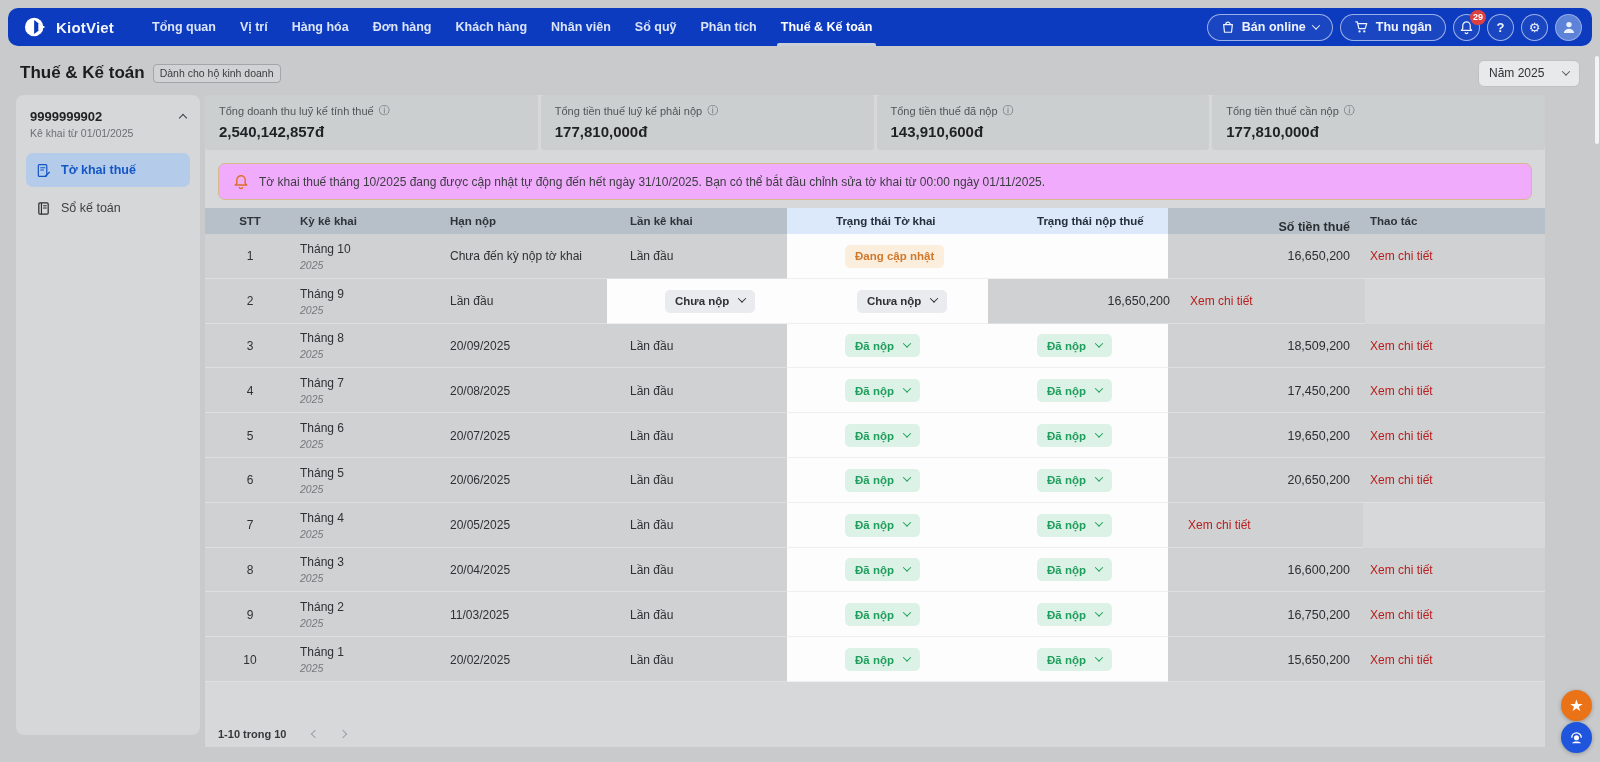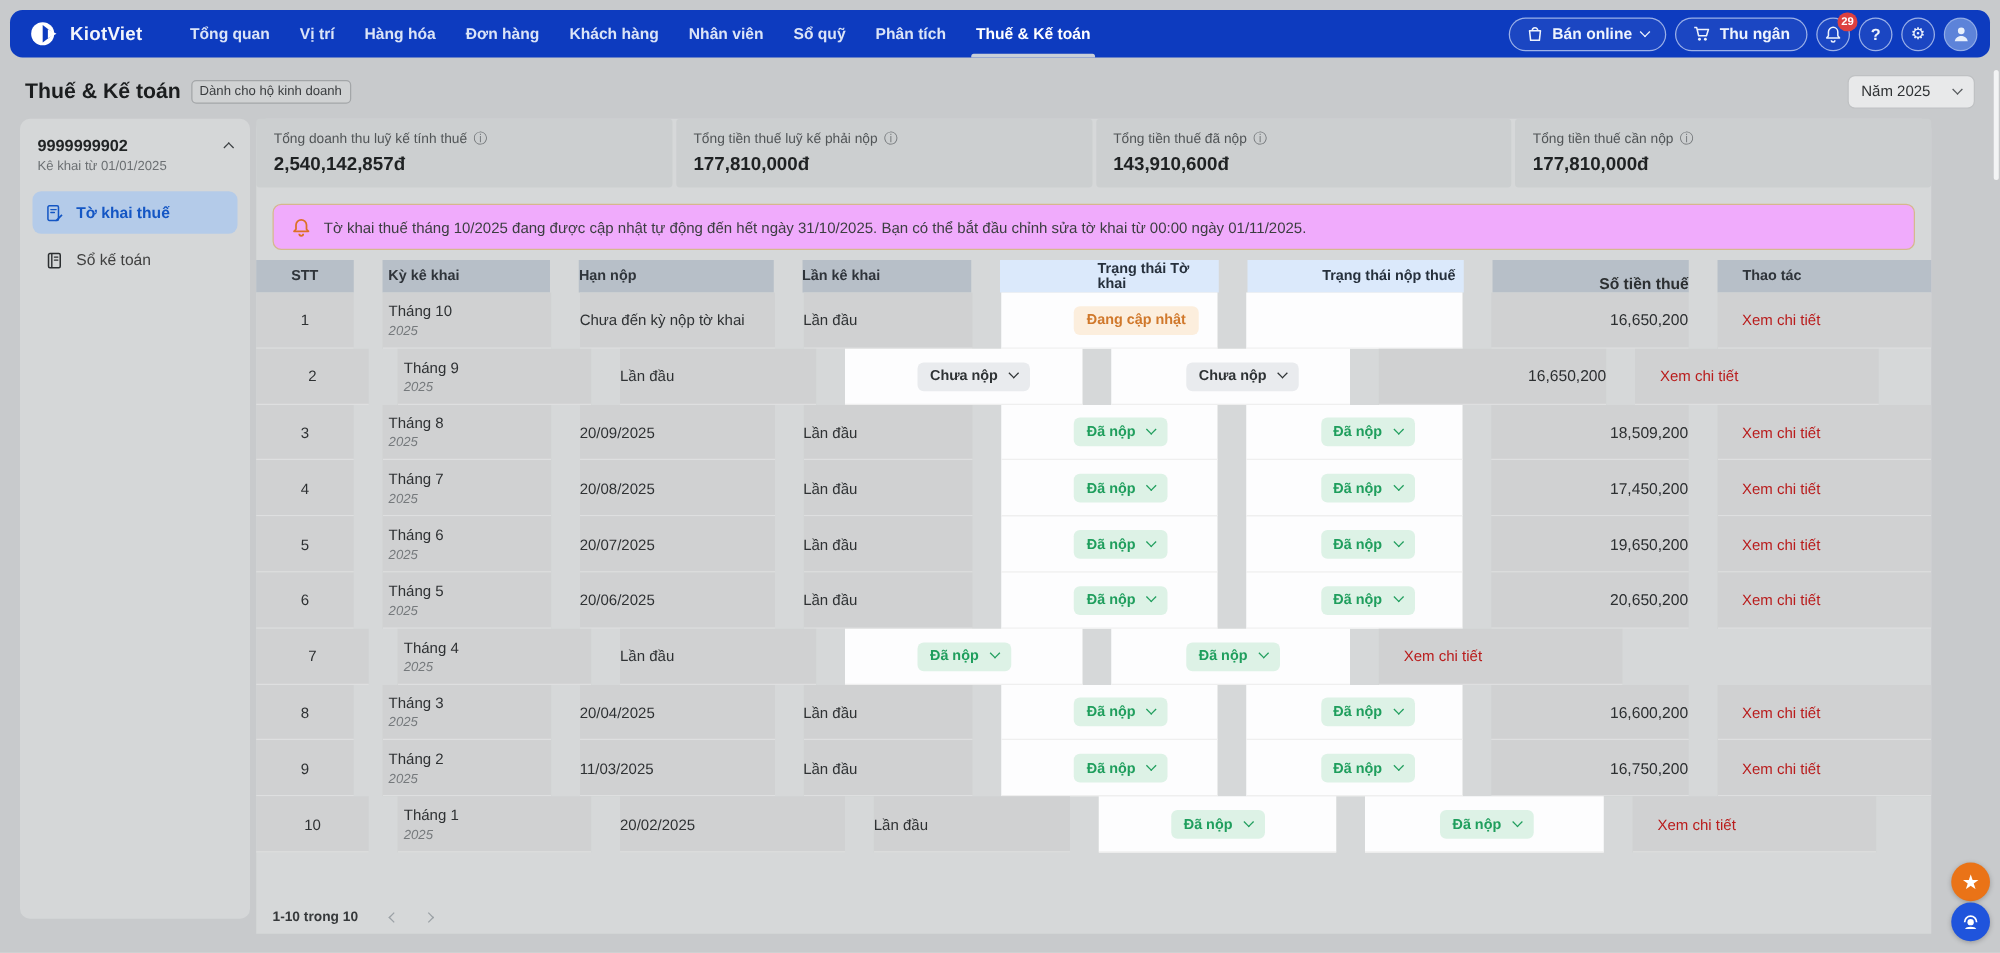--- a/index.html
+++ b/index.html
@@ -91,41 +91,41 @@
   .card-value { font-size:15px; font-weight:700; color:#1f2223; margin-top:5px; }
 
   .banner {
     margin:13px 13px 0; height:37px; background:#f0abfc; border:1px solid #d5b88e;
     border-radius:7px; display:flex; align-items:center; gap:10px; padding:0 14px;
     font-size:12px; color:#3b3e40;
   }
 
   
   .table { margin-top:8px; }
-  .trow, .thead { display:flex;gap:23px; }
+  .trow, .thead { display:flex; }
   .thead { height:26px; }
   .hcell {
     display:flex; align-items:center; font-size:11.5px; font-weight:700; color:#2f343a;
     background:#b7bfc8;
   }
   .hcell.spot { background:#dbe9fb; color:#26303c; }
   .trow { height:44.8px; }
   .cell { display:flex; flex-direction:column; justify-content:center; font-size:12px; color:#2e3133; background:#d0d1d2; box-shadow:inset 0 -1px 0 #dedfe0; }
   .cell.spot { background:#fdfdfe; box-shadow:inset 0 -1px 0 #efefef; }
 
   .c1 { width:90px;  align-items:center; }
   .c2 { width:155px; padding-left:5px; }
   .c3 { width:180px; }
   .c4 { width:157px; }
   .c5 { width:190px; padding-left:58px; }
   .c6 { width:191px; padding-left:60px; }
   .c7 { width:182px; align-items:flex-end; }
   .c8 { width:195px; padding-left:20px; }
   .hcell.c1 { justify-content:center; }
-  .hcell.c5 { padding-left:78px; } .hcell.c6 { padding-left:60px; }
+  .hcell.c5 { padding-left:49px; } .hcell.c6 { padding-left:60px; }
   .hcell.c7 { justify-content:flex-end; }
 
   .period-year { font-size:10.5px; font-style:italic; color:#75797c; margin-top:3px; }
   .due-note { font-size:10.5px; font-style:italic; color:#cf6a21; margin-top:3px; }
   .c7 { font-size:12.5px; color:#2c2f31; }
   .detail-link { color:#b91c1c; font-size:12px; cursor:pointer; text-decoration:none; }
 
   .badge {
     display:inline-flex; align-items:center; justify-content:space-between; gap:10px;
     min-width:66px; padding:5.5px 10px; border-radius:5px;
@@ -510,20 +510,24 @@
       <a class="detail-link">Xem chi tiết</a>
     </div>
   </div>
 
   <div class="trow">
     <div class="cell c1">7</div>
     <div class="cell c2">
       <div>Tháng 4</div>
       <div class="period-year">2025</div>
     </div>
+    <div class="cell c3">
+      <div>20/05/2025</div>
+
+    </div>
     <div class="cell c4">Lần đầu</div>
     <div class="cell c5 spot">
       <span class="badge badge-decl badge-paid">
         <span>Đã nộp</span>
         <span class="chev down"></span>
       </span>
     </div>
     <div class="cell c6 spot">
       <span class="badge badge-pay badge-paid">
         <span>Đã nộp</span>
@@ -609,20 +613,21 @@
         <span>Đã nộp</span>
         <span class="chev down"></span>
       </span>
     </div>
     <div class="cell c6 spot">
       <span class="badge badge-pay badge-paid">
         <span>Đã nộp</span>
         <span class="chev down"></span>
       </span>
     </div>
+    <div class="cell c7">15,650,200</div>
     <div class="cell c8">
       <a class="detail-link">Xem chi tiết</a>
     </div>
   </div>
 </div>
   </div>
 
   <div class="pagination">
     <span>1-10 trong 10</span>
     <span style="display:flex;gap:22px;">

